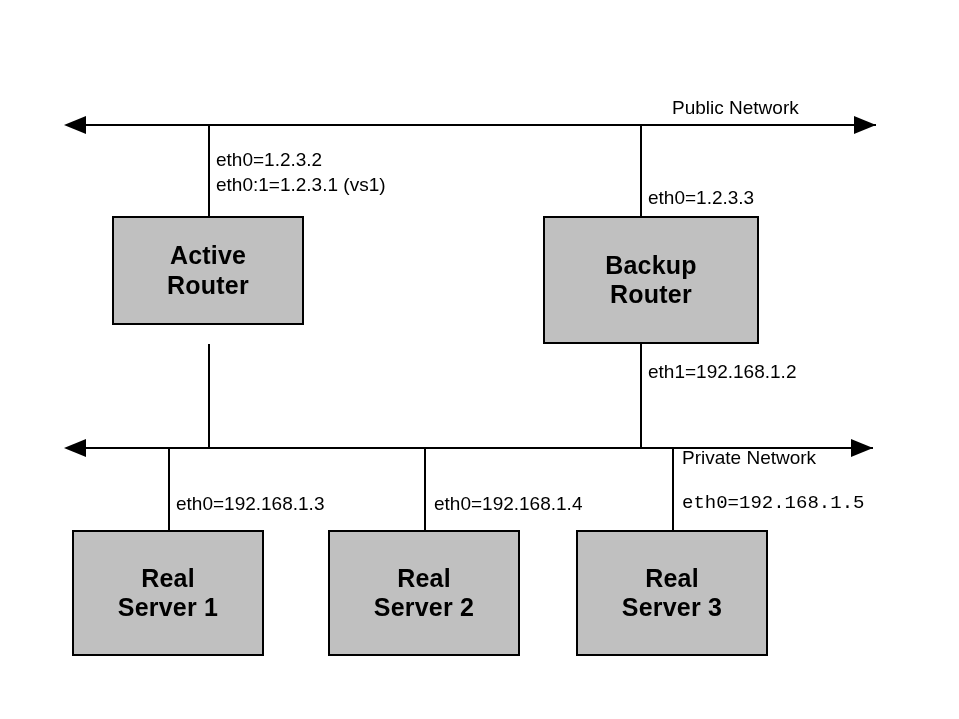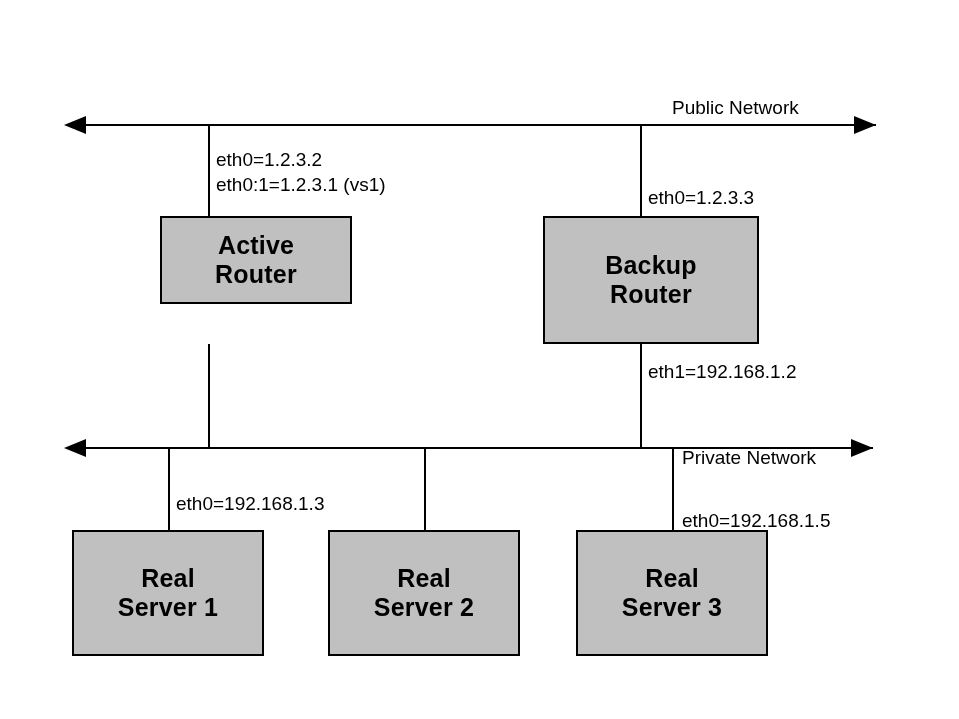--- a/index.html
+++ b/index.html
@@ -89,21 +89,21 @@
   <div class="vline" style="left:208px; top:124px; height:94px;"></div>
   <div class="vline" style="left:640px; top:124px; height:94px;"></div>
 
   <div class="label" style="left:216px; top:147px;">
     <span class="ln">eth0=1.2.3.2</span>
     <span class="ln">eth0:1=1.2.3.1 (vs1)</span>
   </div>
 
   <div class="label" style="left:648px; top:185px;">eth0=1.2.3.3</div>
 
-  <div class="node-box" style="left:112px; top:216px; width:192px; height:88px;margin-left:48px;">
+  <div class="node-box" style="left:112px; top:216px; width:192px; height:109px;">
     <span class="ln">Active</span>
     <span class="ln">Router</span>
   </div>
 
   <div class="node-box" style="left:543px; top:216px; width:216px; height:128px;">
     <span class="ln">Backup</span>
     <span class="ln">Router</span>
   </div>
 
   <div class="vline" style="left:208px; top:344px; height:105px;"></div>
@@ -116,21 +116,22 @@
 
   <div class="hline" style="left:84px; top:447px; width:789px;"></div>
   <div class="arrow-left" style="left:64px; top:439px;"></div>
   <div class="arrow-right" style="left:851px; top:439px;"></div>
 
   <div class="vline" style="left:168px; top:447px; height:85px;"></div>
   <div class="vline" style="left:424px; top:447px; height:85px;"></div>
   <div class="vline" style="left:672px; top:447px; height:85px;"></div>
 
   <div class="label" style="left:176px; top:491px;">eth0=192.168.1.3</div>
-  <div class="label" style="left:682px; top:508px;">eth0=192.168.1.5</div>
+  <div class="label" style="left:434px; top:491px;">eth0=192.168.1.4</div>
+  <div class="label" style="left:682px; top:491px;font-family:Liberation Mono, monospace;">eth0=192.168.1.5</div>
 
   <div class="node-box" style="left:72px; top:530px; width:192px; height:126px;">
     <span class="ln">Real</span>
     <span class="ln">Server 1</span>
   </div>
 
   <div class="node-box" style="left:328px; top:530px; width:192px; height:126px;">
     <span class="ln">Real</span>
     <span class="ln">Server 2</span>
   </div>

